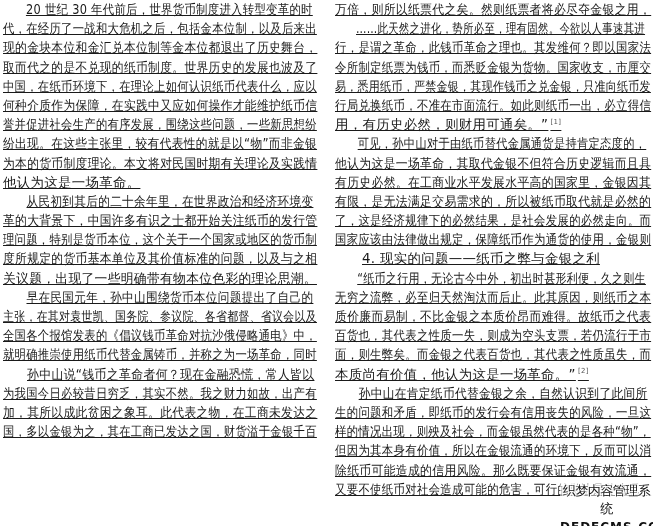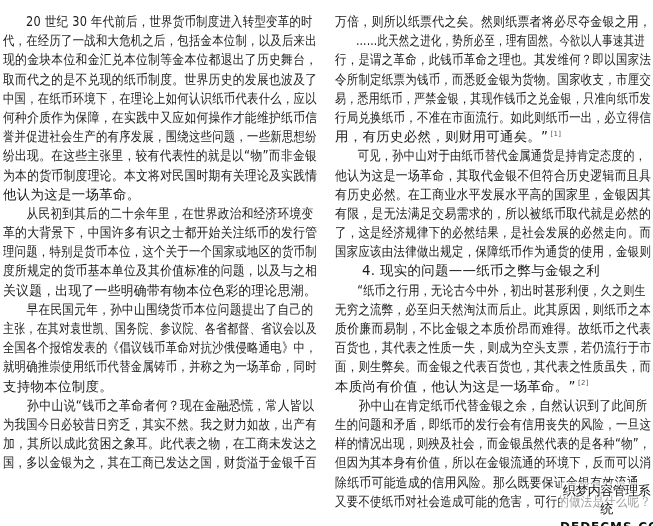--- a/index.html
+++ b/index.html
@@ -1,19 +1,19 @@
 <!DOCTYPE html>
 <html><head>
 <meta charset="utf-8">
 <style>
   html, body { margin: 0; padding: 0; background: #ffffff; }
   body { width: 653px; height: 526px; overflow: hidden; position: relative;
          font-family: "DejaVu Sans", "Liberation Sans", sans-serif; color: #1a1a1a; }
   .page { position: absolute; left: 0; top: 0; width: 653px; height: 526px; }
-  .col { position: absolute; top: 12px; }
+  .col { position: absolute; top: 0; text-decoration: underline; }
   .col.left { left: 3px; width: 314px; }
   .col.right { left: 335px; width: 316px; }
   .line { height: 19.2px; line-height: 19.2px; font-size: 13.4px; white-space: nowrap;
           letter-spacing: 0.35px; overflow: visible; }
   .line.indent { padding-left: 27px; }
   .fn { font-size: 7px; vertical-align: super; line-height: 0; margin-left: 2px; color: #555; }
   .watermark { position: absolute; left: 560px; top: 482px; width: 93px; text-align: center; }
   .wm-title { font-size: 13px; font-weight: normal; color: #111; line-height: 18px;
               text-shadow: 1px 1px 0 #fff, -1px -1px 0 #fff, 1px -1px 0 #fff, -1px 1px 0 #fff;
               background: rgba(255,255,255,0.55); letter-spacing: -0.5px; }
@@ -38,21 +38,20 @@
       <div class="line"><span>他认为这是一场革命。</span></div>
       <div class="line indent" style="transform-origin: left center; transform: scaleX(0.87);"><span>从民初到其后的二十余年里，在世界政治和经济环境变</span></div>
       <div class="line" style="transform-origin: left center; transform: scaleX(0.88);"><span>革的大背景下，中国许多有识之士都开始关注纸币的发行管</span></div>
       <div class="line" style="transform-origin: left center; transform: scaleX(0.846);"><span>理问题，特别是货币本位，这个关于一个国家或地区的货币制</span></div>
       <div class="line" style="transform-origin: left center; transform: scaleX(0.88);"><span>度所规定的货币基本单位及其价值标准的问题，以及与之相</span></div>
       <div class="line" style="transform-origin: left center; transform: scaleX(0.952);"><span>关议题，出现了一些明确带有物本位色彩的理论思潮。</span></div>
       <div class="line indent" style="transform-origin: left center; transform: scaleX(0.87);"><span>早在民国元年，孙中山围绕货币本位问题提出了自己的</span></div>
       <div class="line" style="transform-origin: left center; transform: scaleX(0.816);"><span>主张，在其对袁世凯、国务院、参议院、各省都督、省议会以及</span></div>
       <div class="line" style="transform-origin: left center; transform: scaleX(0.846);"><span>全国各个报馆发表的《倡议钱币革命对抗沙俄侵略通电》中，</span></div>
       <div class="line" style="transform-origin: left center; transform: scaleX(0.846);"><span>就明确推崇使用纸币代替金属铸币，并称之为一场革命，同时</span></div>
-      <div class="line"><span>支持物本位制度。</span></div>
       <div class="line indent" style="transform-origin: left center; transform: scaleX(0.889);"><span>孙中山说“钱币之革命者何？现在金融恐慌，常人皆以</span></div>
       <div class="line" style="transform-origin: left center; transform: scaleX(0.846);"><span>为我国今日必较昔日穷乏，其实不然。我之财力如故，出产有</span></div>
       <div class="line" style="transform-origin: left center; transform: scaleX(0.88);"><span>加，其所以成此贫困之象耳。此代表之物，在工商未发达之</span></div>
       <div class="line" style="transform-origin: left center; transform: scaleX(0.846);"><span>国，多以金银为之，其在工商已发达之国，财货溢于金银千百</span></div>
     </div>
   <div class="col right" id="col-right">
       <div class="line" style="transform-origin: left center; transform: scaleX(0.885);"><span>万倍，则所以纸票代之矣。然则纸票者将必尽夺金银之用，</span></div>
       <div class="line indent" style="transform-origin: left center; transform: scaleX(0.779);"><span>……此天然之进化，势所必至，理有固然。今欲以人事速其进</span></div>
       <div class="line" style="transform-origin: left center; transform: scaleX(0.852);"><span>行，是谓之革命，此钱币革命之理也。其发维何？即以国家法</span></div>
       <div class="line" style="transform-origin: left center; transform: scaleX(0.852);"><span>令所制定纸票为钱币，而悉贬金银为货物。国家收支，市厘交</span></div>

